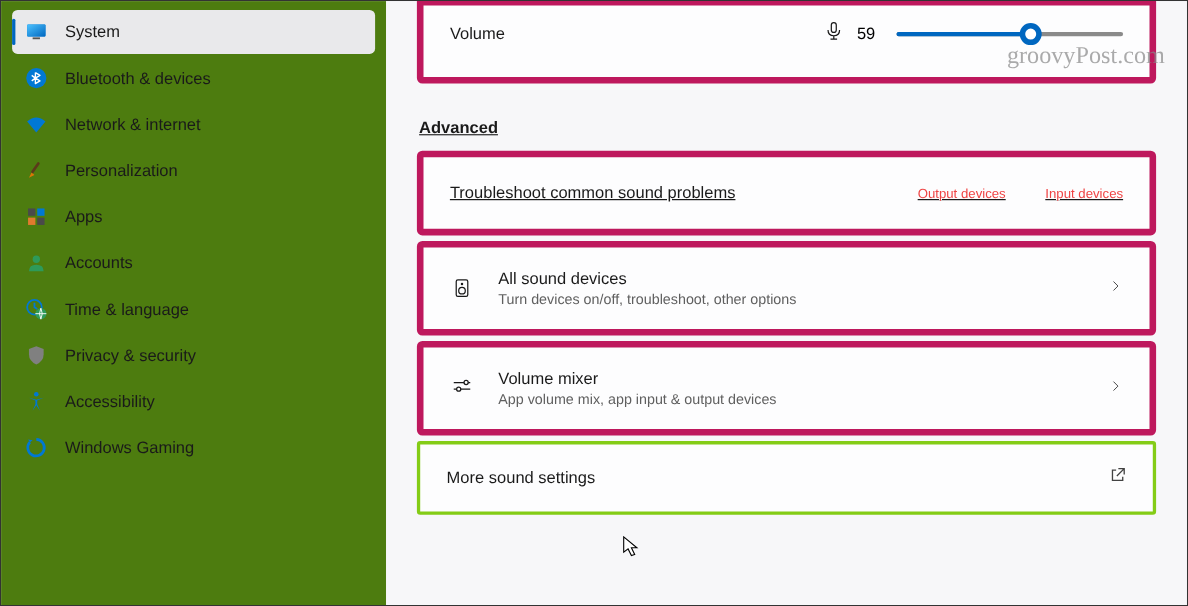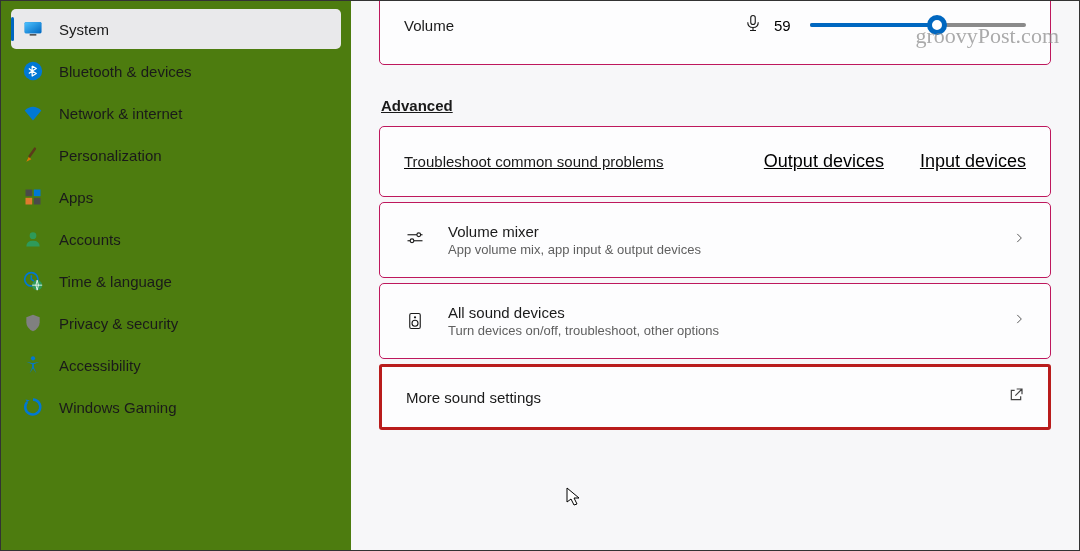--- a/index.html
+++ b/index.html
@@ -58,21 +58,21 @@
     
     .main {
       flex: 1;
       padding: 0 28px 20px 28px;
       overflow-y: auto;
       background: #f7f7f9;
     }
     
     .card {
       background: #fdfdfe;
-      border: 1px solid #be185d;
+      border: 6px solid #be185d;
       border-radius: 5px;
       margin-bottom: 5px;
     }
     
     .top-cut-card {
       padding: 8px 24px 6px 24px;
       border-top-left-radius: 0;
       border-top-right-radius: 0;
       margin-top: -2px;
     }
@@ -172,34 +172,34 @@
       align-items: center;
       padding: 24px 24px;
       text-decoration: underline;
     }
     .troubleshoot-label {
       font-size: 15px;
       color: #1a1a1a;
       flex: 1;
     }
     .link-btn {
-      color: #000000;
-      font-size: 18px;
+      color: #ef4444;
+      font-size: 12px;
       cursor: pointer;
       margin-left: 36px;
     }
     
     .highlighted {
-      border: 3px solid #b91c1c;
+      border: 3px solid #84cc16;
       border-radius: 3px;
     }
     
     .watermark {
       position: absolute;
-      top: 22px;
+      top: 36px;
       right: 20px;
       font-family: Georgia, serif;
       font-size: 22px;
       color: #888;
       opacity: 0.7;
       pointer-events: none;
     }
     
     .cursor {
       position: absolute;
@@ -356,57 +356,57 @@
     <h3 class="section-title">Advanced</h3>
 
     <div class="card troubleshoot-row">
       <span class="troubleshoot-label">Troubleshoot common sound problems</span>
       <span class="link-btn">Output devices</span>
       <span class="link-btn">Input devices</span>
     </div>
 
     <div class="card row-card">
       <span class="row-icon">
+        <svg viewBox="0 0 24 24" width="18" height="22">
+            <rect x="5" y="2" width="14" height="20" rx="2" fill="none" stroke="#1a1a1a" stroke-width="1.5"></rect>
+            <circle cx="12" cy="7" r="1.5" fill="#1a1a1a"></circle>
+            <circle cx="12" cy="15" r="4" fill="none" stroke="#1a1a1a" stroke-width="1.5"></circle>
+          </svg>
+      </span>
+      <div class="row-text">
+        <div class="row-title">All sound devices</div>
+        <div class="row-subtitle">Turn devices on/off, troubleshoot, other options</div>
+      </div>
+      <span>
+        <svg class="chevron" viewBox="0 0 24 24">
+            <path d="M9 5 L16 12 L9 19" fill="none" stroke="#424242" stroke-width="1.5"></path>
+          </svg>
+      </span>
+    </div>
+
+    <div class="card row-card">
+      <span class="row-icon">
         <svg viewBox="0 0 24 24" width="22" height="18">
             <line x1="2" y1="5" x2="22" y2="5" stroke="#1a1a1a" stroke-width="1.5"></line>
             <circle cx="17" cy="5" r="2.5" fill="#fff" stroke="#1a1a1a" stroke-width="1.5"></circle>
             <line x1="2" y1="13" x2="22" y2="13" stroke="#1a1a1a" stroke-width="1.5"></line>
             <circle cx="8" cy="13" r="2.5" fill="#fff" stroke="#1a1a1a" stroke-width="1.5"></circle>
           </svg>
       </span>
       <div class="row-text">
         <div class="row-title">Volume mixer</div>
         <div class="row-subtitle">App volume mix, app input &amp; output devices</div>
       </div>
       <span>
         <svg class="chevron" viewBox="0 0 24 24">
             <path d="M9 5 L16 12 L9 19" fill="none" stroke="#424242" stroke-width="1.5"></path>
           </svg>
       </span>
     </div>
 
-    <div class="card row-card">
-      <span class="row-icon">
-        <svg viewBox="0 0 24 24" width="18" height="22">
-            <rect x="5" y="2" width="14" height="20" rx="2" fill="none" stroke="#1a1a1a" stroke-width="1.5"></rect>
-            <circle cx="12" cy="7" r="1.5" fill="#1a1a1a"></circle>
-            <circle cx="12" cy="15" r="4" fill="none" stroke="#1a1a1a" stroke-width="1.5"></circle>
-          </svg>
-      </span>
-      <div class="row-text">
-        <div class="row-title">All sound devices</div>
-        <div class="row-subtitle">Turn devices on/off, troubleshoot, other options</div>
-      </div>
-      <span>
-        <svg class="chevron" viewBox="0 0 24 24">
-            <path d="M9 5 L16 12 L9 19" fill="none" stroke="#424242" stroke-width="1.5"></path>
-          </svg>
-      </span>
-    </div>
-
     <div class="card row-card highlighted">
       <div class="row-text">
         <div class="row-title">More sound settings</div>
       </div>
       <span>
         <svg class="ext-link-icon" viewBox="0 0 24 24">
             <path d="M10 5 H5 V19 H19 V14 M13 3 H21 V11 M21 3 L11 13" fill="none" stroke="#424242" stroke-width="1.8"></path>
           </svg>
       </span>
     </div>

